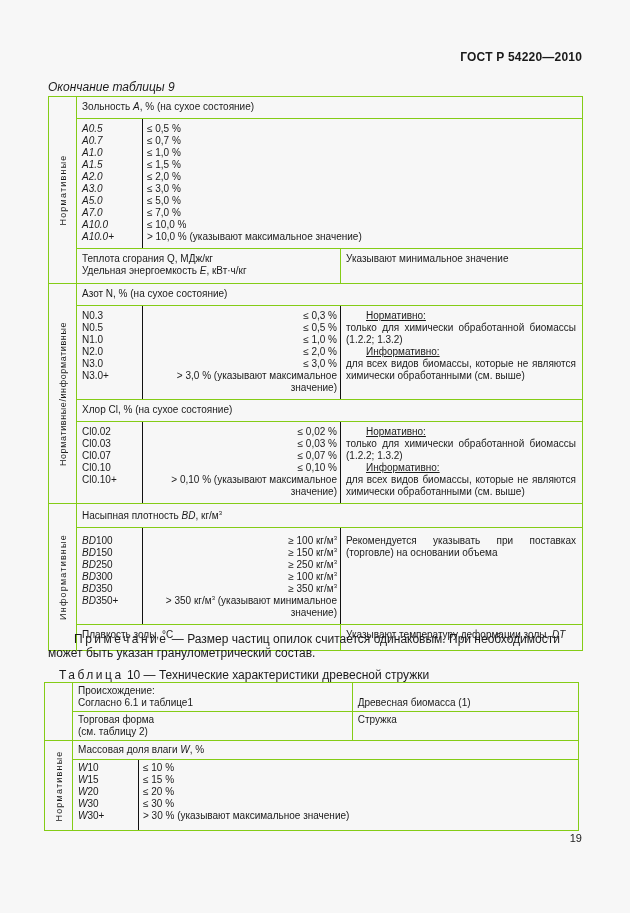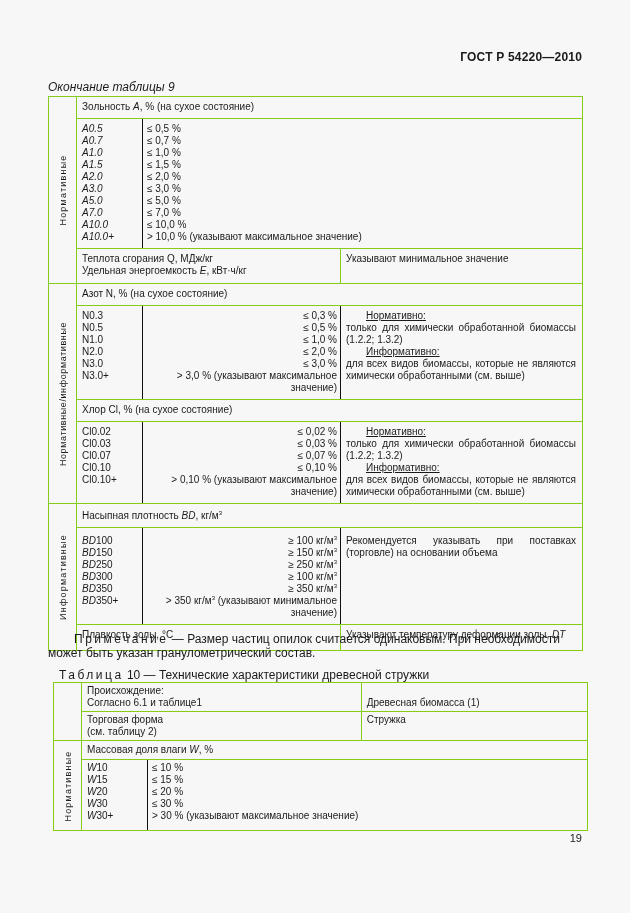--- a/index.html
+++ b/index.html
@@ -39,21 +39,21 @@
   i { font-style: italic; }
   sup { font-size: 6px; line-height: 0; vertical-align: 4px; }
   .note-para {
     position: absolute; left: 48px; top: 632px; width: 535px;
     font-size: 12px; line-height: 14px; text-indent: 26px;
   }
   .spaced { letter-spacing: 2.5px; }
   .table10-caption {
     position: absolute; left: 59px; top: 668px; font-size: 12px;
   }
-  .t10 { left: 53px; top: 682px; width: 535px; }
+  .t10 { left: 44px; top: 682px; width: 535px; }
   .page-num { position: absolute; right: 48px; top: 832px; font-size: 11px; }
 </style>
 </head>
 <body>
 
 <div class="header-code">ГОСТ Р 54220—2010</div>
 <div class="caption">Окончание таблицы 9</div>
 
 <table class="grid t9">
 

